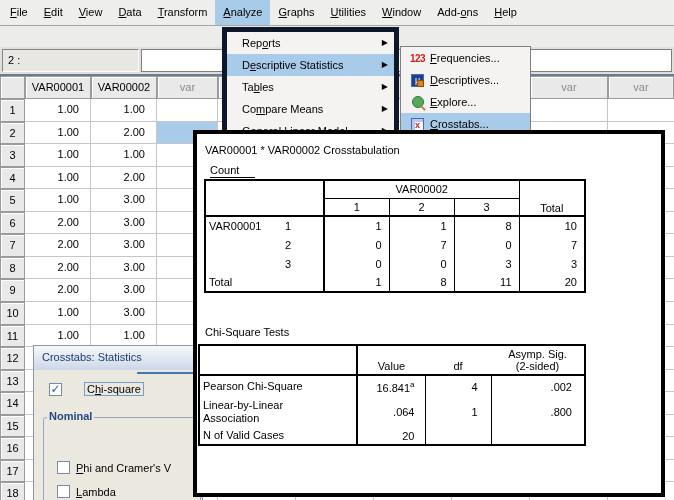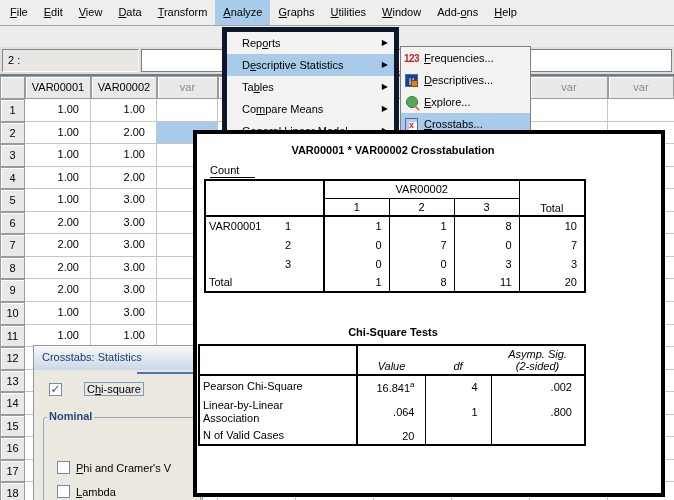--- a/index.html
+++ b/index.html
@@ -45,58 +45,58 @@
   
   .menu-panel { position:absolute; left:222px; top:27px; width:177px; height:115px; background:#f4f3f1;
                 border:5px solid #0f172a; z-index:40; }
   .menu-item { position:relative; height:22px; line-height:22px; padding-left:15px; white-space:nowrap; cursor:default; }
   .menu-item.hl { background:#a8cbe9; }
   .menu-item .arrow { position:absolute; right:6px; top:0; font-size:8px; line-height:22px; }
 
   
   .submenu-panel { position:absolute; left:400px; top:46px; width:131px; height:92px; background:#f4f3f1;
                    border:1px solid #7f7f7f; z-index:41; }
-  .sub-item { height:22px; display:flex; align-items:center; padding-left:2px; white-space:nowrap; cursor:default; }
+  .sub-item { height:22px; display:flex; align-items:center; padding-left:8px; white-space:nowrap; cursor:default; }
   .sub-item.hl { background:#a8cbe9; }
   .sub-icon { width:17px; height:15px; margin-right:4px; display:flex; align-items:center; justify-content:center; flex:none; }
   .freq-icon { color:#cc2020; font-weight:bold; font-size:10px; letter-spacing:-0.5px; }
   .desc-icon { position:relative; width:13px; height:13px; background:#1e3f8f; border:1px solid #4a6ab0;
                color:#fff; font-size:9px; line-height:11px; text-align:center; }
   .desc-icon::after { content:""; position:absolute; right:-1px; bottom:-1px; width:5px; height:5px;
                       background:#e08020; border:1px solid #8a4a00; }
   .explore-icon { position:relative; width:12px; height:12px; border-radius:50%;
                   background:#58a85a; border:1px solid #2e7a3a; }
   .explore-icon::after { content:""; position:absolute; right:-3px; bottom:-2px; width:6px; height:2px;
                          background:#c08030; transform:rotate(45deg); }
   .cross-icon { position:relative; width:13px; height:13px; background:#fff; border:1px solid #4a6ab0;
                 box-shadow:inset 0 3px 0 #b8c8ea, inset 3px 0 0 #b8c8ea;
                 color:#d02020; font-weight:bold; font-size:9px; line-height:13px; text-align:center; }
 
   
   .outwin { position:absolute; left:193px; top:130px; width:472px; height:367px; background:#fff;
             border:4px solid #000; z-index:50; }
-  .ot-title { position:absolute; left:0; width:392px; text-align:center; font-weight:bold; }
+  .ot-title { position:absolute; left:8px; width:392px; text-align:left; font-weight:normal; }
   .count-label { position:absolute; left:13px; top:30px; border-bottom:1px solid #000; padding:0 16px 1px 0; }
   table { border-collapse:collapse; table-layout:fixed; font-size:11px; }
   .stattab { position:absolute; border:2px solid #000; background:#fff; }
   .stattab td { overflow:hidden; }
   
   .ct-stubh { border-right:2px solid #000; border-bottom:2px solid #000; }
   .ct-cvar { border-bottom:1px solid #000; border-right:1px solid #000; text-align:center; height:18px; }
   .ct-toth { border-bottom:2px solid #000; vertical-align:bottom; text-align:center; padding-bottom:1px; }
   .ct-cath { border-right:1px solid #000; border-bottom:2px solid #000; text-align:center; height:18px; }
   .ct-cath.last { border-right:1px solid #000; }
   .ct-stub { border-right:2px solid #000; padding-left:3px; vertical-align:middle; }
   .ct-stub .rowvar { display:inline-block; width:76px; }
   .ct-num { text-align:right; padding-right:7px; border-right:1px solid #000; }
   .ct-num.lastcol { border-right:none; }
   .ct-body-row td { height:19px; }
   
   .chi-headrow td { border-bottom:2px solid #000; height:30px; vertical-align:bottom;
-                    text-align:center; padding-bottom:2px; line-height:12px;font-style:italic; }
+                    text-align:center; padding-bottom:2px; line-height:12px; }
   .chi-stub { border-right:2px solid #000; padding-left:3px; vertical-align:middle; line-height:13px; }
   .chi-stub div { max-width:125px; }
   .chi-num { text-align:right; border-right:1px solid #000; vertical-align:middle; }
   .pr10 { padding-right:10px; } .pr13 { padding-right:13px; } .pr12 { padding-right:12px; border-right:none; }
   sup { font-size:8px; }
   .footnote { position:absolute; left:11px; top:333px; width:412px; line-height:12.5px;
               padding-left:12px; text-indent:-12px; }
 
   
   .dialog { position:absolute; left:33px; top:345px; width:170px; height:197px; background:#ebe8e0;

